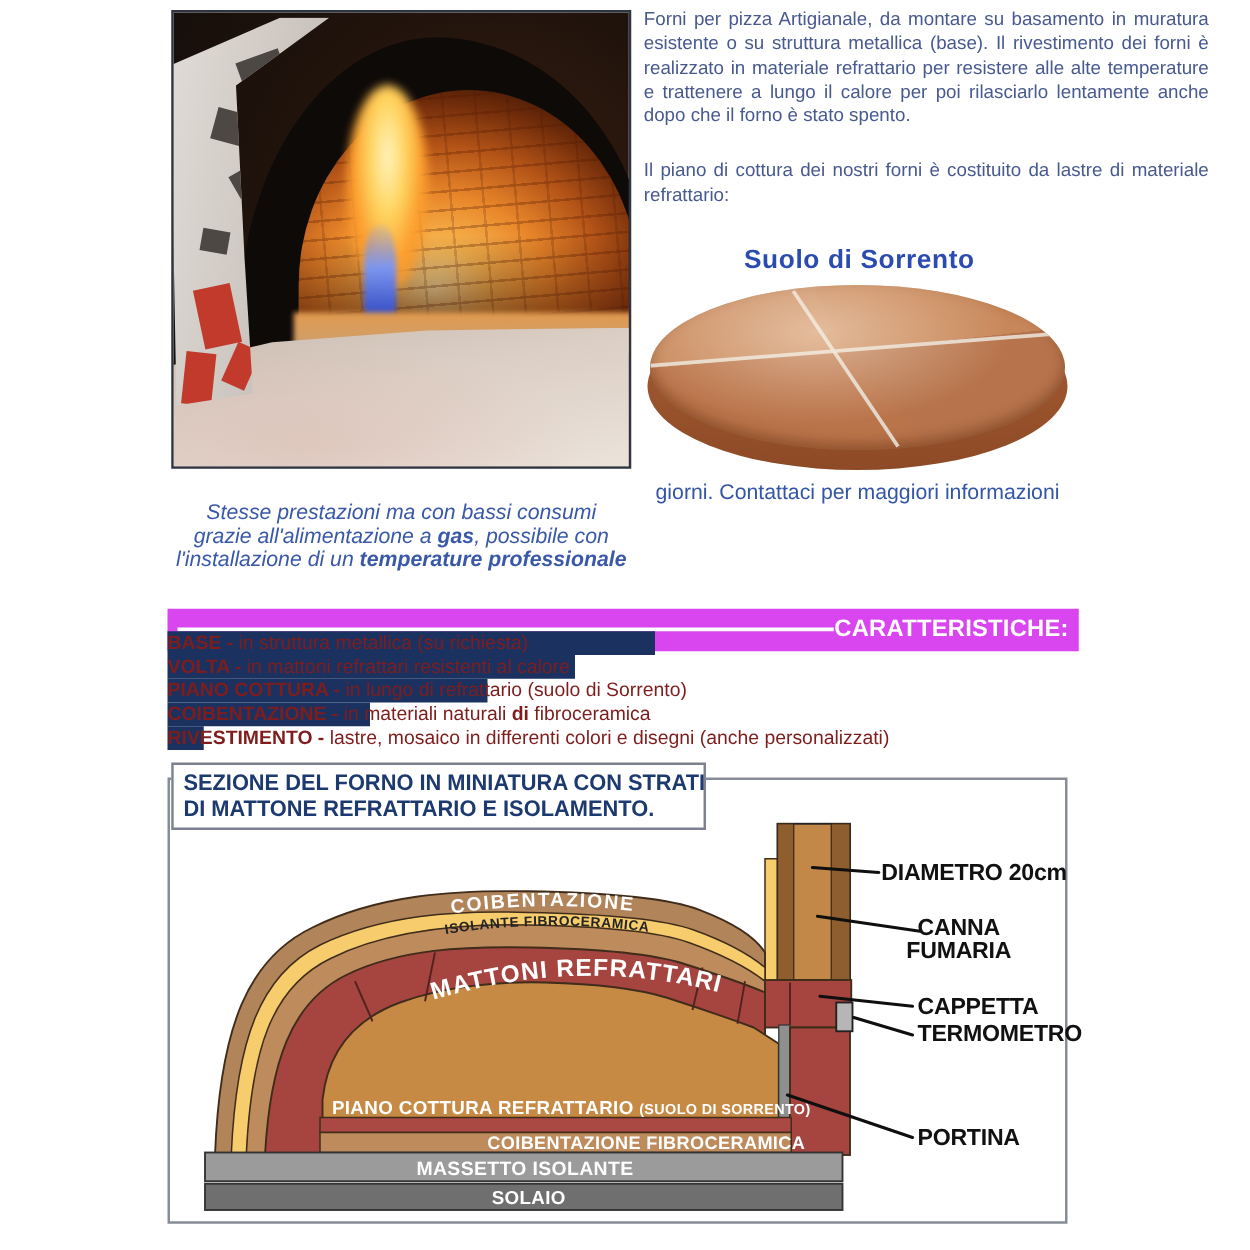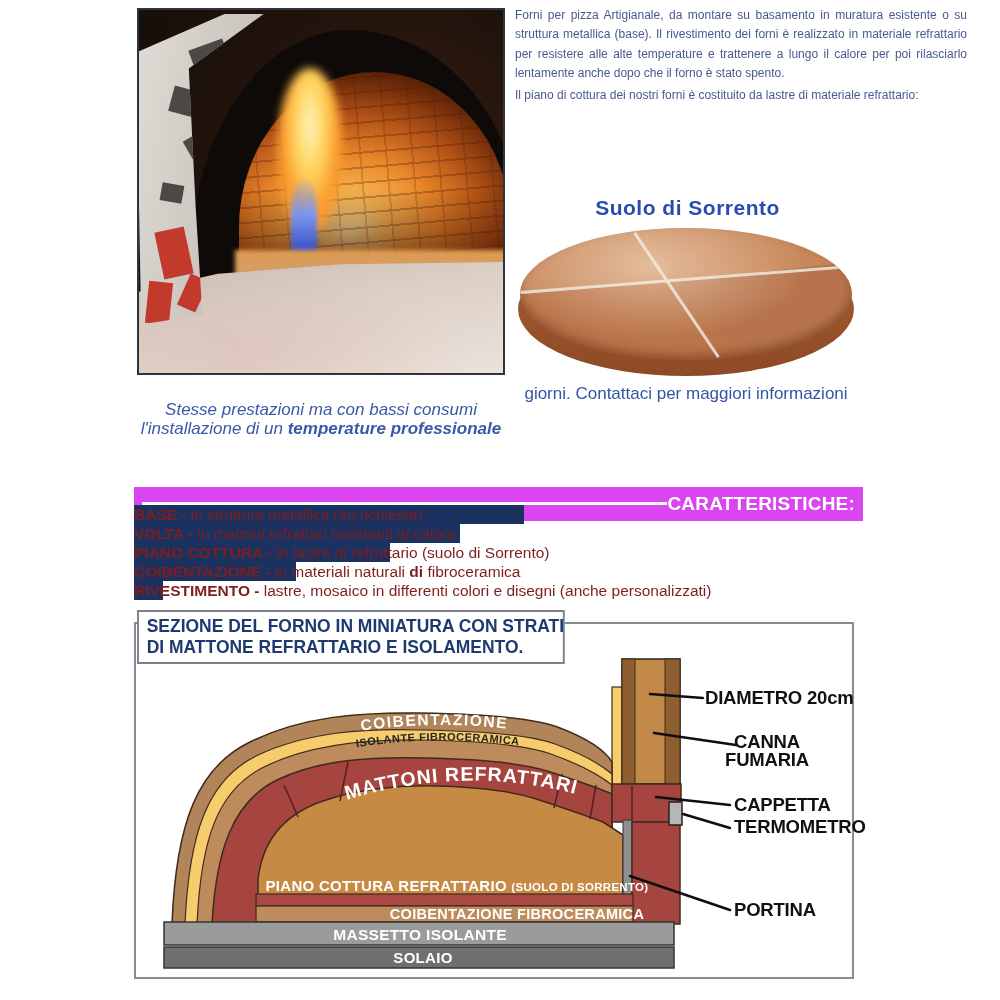--- a/index.html
+++ b/index.html
@@ -34,23 +34,23 @@
                linear-gradient(170deg, #cabcb1 0%, #dccfc5 40%, #ece4dc 100%);
     clip-path:polygon(0 26%, 22% 10%, 55% 2%, 100% 0%, 100% 100%, 0 100%);}
   .pf-wall{position:absolute;left:-8px;top:4px;width:170px;height:320px;
     background:linear-gradient(100deg,#e2ddd8 0%,#c8c1bb 60%,#a9a19b 100%);
     clip-path:polygon(3% 12%, 55% 0%, 78% 0%, 34% 17%, 38% 60%, 42% 94%, 6% 97%);}
   .pf-sh{position:absolute;background:#35302b;opacity:.85;}
   .pf-red{position:absolute;background:#c23a2b;}
 
   
   .intro{position:absolute;left:515px;top:6px;width:452px;color:#47598f;
-         font-size:12px;line-height:19.3px;}
+         font-size:15px;line-height:19.3px;}
   .intro p{margin:0;text-align:justify;}
-  .intro p+p{margin-top:3px;}
+  .intro p+p{margin-top:25px;}
 
   .suolo-title{position:absolute;left:515px;top:196px;width:345px;text-align:center;
     color:#2b4bb0;font-size:21px;font-weight:bold;letter-spacing:.5px;}
 
   
   .disc{position:absolute;left:518px;top:228px;width:336px;height:148px;}
   .disc-rim{position:absolute;left:0;top:14px;width:336px;height:134px;border-radius:50%;
     background:linear-gradient(180deg,#a96036,#8d4a26);}
   .disc-top{position:absolute;left:2px;top:0;width:332px;height:132px;border-radius:50%;overflow:hidden;
     background:conic-gradient(from 333deg at 47% 40%, #c8875a 0 111deg, #b7744c 111deg 166deg, #ba744a 166deg 292deg, #c98a5e 292deg 360deg);
@@ -133,36 +133,37 @@
       <div class="disc-light"></div>
     </div>
   </div>
 
   <div class="nb-text">
     <div>giorni. Contattaci per maggiori informazioni</div>
   </div>
 
   <div class="gas-caption">
     <div><span>Stesse prestazioni ma con bassi consumi</span></div>
+    <div><span>grazie all'alimentazione a </span><b>gas</b><span>, possibile con</span></div>
     <div><span>l'installazione di un </span><b>temperature professionale</b><span></span></div>
   </div>
 
   <div class="carat">
     <div class="carat-banner">
       <div class="carat-line"></div>
       <div class="carat-banner-label">CARATTERISTICHE:</div>
     </div>
     <div class="carat-stub" style="top:34px;width:390px;"></div>
     <div class="carat-stub" style="top:53px;width:326px;"></div>
     <div class="carat-stub" style="top:72px;width:256px;"></div>
     <div class="carat-stub" style="top:91px;width:162px;"></div>
     <div class="carat-stub" style="top:110px;width:29px;"></div>
     <div class="carat-row" style="top:34px;"><span class="lb">BASE - </span><span>in struttura metallica (su richiesta)</span><span class="b1"></span><span></span></div>
     <div class="carat-row" style="top:53px;"><span class="lb">VOLTA - </span><span>in mattoni refrattari resistenti al calore</span><span class="b1"></span><span></span></div>
-    <div class="carat-row" style="top:72px;"><span class="lb">PIANO COTTURA - </span><span>in lastre di refrattario (suolo di Sorrento)</span><span class="b1"></span><span></span></div>
+    <div class="carat-row" style="top:72px;"><span class="lb">PIANO COTTURA - </span><span>in lungo di refrattario (suolo di Sorrento)</span><span class="b1"></span><span></span></div>
     <div class="carat-row" style="top:91px;"><span class="lb">COIBENTAZIONE - </span><span>in materiali naturali </span><span class="b1">di</span><span> fibroceramica</span></div>
     <div class="carat-row" style="top:110px;"><span class="lb">RIVESTIMENTO - </span><span>lastre, mosaico in differenti colori e disegni (anche personalizzati)</span><span class="b1"></span><span></span></div>
   </div>
 
   <div class="diagram-title">
     <div>SEZIONE DEL FORNO IN MINIATURA CON STRATI</div>
     <div>DI MATTONE REFRATTARIO E ISOLAMENTO.</div>
   </div>
 
   <div class="panel">

